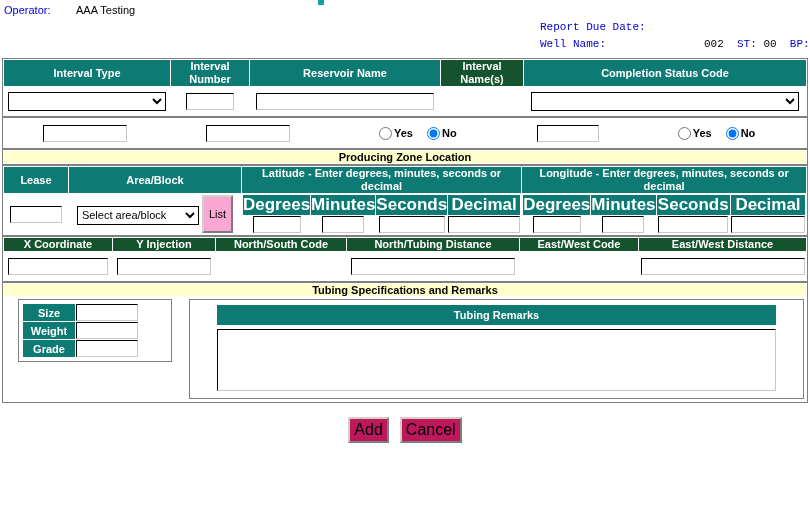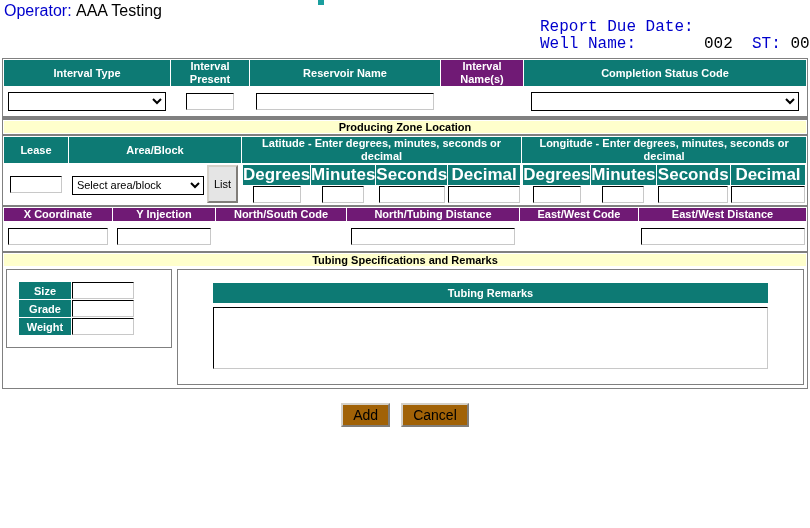--- a/index.html
+++ b/index.html
@@ -25,21 +25,21 @@
   }
   .topmark {
     position: absolute;
     left: 318px; top: 0px;
     width: 6px; height: 5px;
     background: #1a9e9e;
   }
   .inforow {
     height: 17px;
     line-height: 17px;
-    font-size: 16px;
+    font-size: 11px;
     white-space: nowrap;
   }
   .lbl { color: #0000cc; }
   .val { color: #000000; }
   .lcol { display: inline-block; width: 72px; }
   .rightinfo {
     position: absolute;
     left: 540px; top: 2px;
     font-size: 12px;
   }
@@ -60,21 +60,21 @@
   .hdr {
     background: #0d7a74;
     color: #ffffff;
     font-weight: bold;
     font-size: 11px;
     text-align: center;
     padding: 4px 2px;
     line-height: 13px;
   }
   .hdr-blue {
-    background: #701a75;
+    background: #14532d;
     color: #ffffff;
     font-weight: bold;
     font-size: 11px;
     text-align: center;
     padding: 4px 2px;
     line-height: 13px;
   }
   .hdr-yellow {
     background: #ffffcc;
     color: #000000;
@@ -111,30 +111,30 @@
     border: 1px solid #000;
     background: #ffffff;
     vertical-align: middle;
   }
   .radiowrap { font-size: 11px; font-weight: bold; white-space: nowrap; }
   .radiowrap input { vertical-align: middle; margin: 0 2px 0 6px; }
   .radiowrap label { vertical-align: middle; margin-right: 8px; }
 
   button.btn {
     font-family: "Liberation Sans", sans-serif;
-    font-size: 14px;
-    background: #a16207;
+    font-size: 16px;
+    background: #be185d;
     border: 2px outset #d4d0c8;
-    padding: 2px 10px;
+    padding: 2px 4px;
     cursor: pointer;
   }
   button.btn-sm {
     font-family: "Liberation Sans", sans-serif;
     font-size: 11px;
-    background: #e5e5e5;
+    background: #f9a8d4;
     border: 2px outset #d4d0c8;
     padding: 11px 5px;
     cursor: pointer;
   }
 
   
   table.sub {
     border-collapse: separate;
     border-spacing: 1px;
     width: 100%;
@@ -187,21 +187,21 @@
     border-bottom-color: #c8c8c8;
     font-family: "Liberation Sans", sans-serif;
     font-size: 11px;
     resize: none;
     background: #fff;
   }
 
   .btnbar { text-align: center; padding-top: 14px; }
   .btnbar button { margin: 0 4px; }
 
-  .innerbox { border: 1px solid #808080; padding: 11px; background:#fff; }
+  .innerbox { border: 1px solid #808080; padding: 3px; background:#fff;margin-left:12px; }
 </style>
 </head>
 <body>
 
 <div class="page">
 
   <div class="topinfo">
     <div class="topmark"></div>
 
     <div class="inforow">
@@ -216,21 +216,21 @@
       <div class="inforow">
         <span class="rlbl">Well Name:</span><span style="display:inline-block;width:78px"></span><span class="val">002</span><span>&nbsp;&nbsp;</span><span class="lbl">ST:</span><span>&nbsp;</span><span class="val">00</span><span>&nbsp;&nbsp;</span><span class="lbl">BP:</span><span>&nbsp;</span><span class="val">00</span>
       </div>
     </div>
   </div>
 
   <table class="frm">
     <tbody>
         <tr>
       <td class="hdr" style="width:166px">Interval Type</td>
-      <td class="hdr" style="width:78px">Interval Present</td>
+      <td class="hdr" style="width:78px">Interval Number</td>
       <td class="hdr" style="width:190px">Reservoir Name</td>
       <td class="hdr-blue" style="width:82px">Interval Name(s)</td>
       <td class="hdr">Completion Status Code</td>
     </tr>
     <tr>
       <td class="cell">
         <select class="sel" style="width:158px">
           <option></option>
         </select>
       </td>
@@ -245,20 +245,37 @@
         <select class="sel" style="width:268px">
           <option></option>
         </select>
       </td>
     </tr>
   </tbody>
     </table>
 
   <table class="frm">
     <tbody>
+    <tr>
+      <td class="cell">
+        <input class="txt" style="width: 84px;" value="">
+      </td>
+      <td class="cell">
+        <input class="txt" style="width: 84px;" value="">
+      </td>
+      <td class="cell radiowrap">
+        <input type="radio" name="h2s" style=""><label>Yes</label><input type="radio" name="h2s" checked="" style=""><label>No</label>
+      </td>
+      <td class="cell">
+        <input class="txt" style="width: 62px;" value="">
+      </td>
+      <td class="cell radiowrap">
+        <input type="radio" name="inj" style=""><label>Yes</label><input type="radio" name="inj" checked="" style=""><label>No</label>
+      </td>
+    </tr>
   </tbody>
     </table>
 
   <table class="frm">
     <tbody>
         <tr>
       <td class="hdr-yellow">Producing Zone Location</td>
     </tr>
   </tbody>
     </table>
@@ -269,21 +286,21 @@
       <td class="hdr" style="width:64px">Lease</td>
       <td class="hdr" style="width:172px">Area/Block</td>
       <td class="hdr" style="width:270px">Latitude - Enter degrees, minutes, seconds or decimal</td>
       <td class="hdr">Longitude - Enter degrees, minutes, seconds or decimal</td>
     </tr>
     <tr>
       <td class="cell" style="vertical-align:middle">
         <input class="txt" style="width: 52px;" value="">
       </td>
       <td class="cell" style="white-space:nowrap">
-        <select class="sel" style="width:132px">
+        <select class="sel" style="width:122px">
           <option>Select area/block</option>
         </select>
         <button class="btn-sm">List</button>
       </td>
       <td class="cell-plain" style="padding:0">
         <table class="sub">
           <tbody>
                 <tr>
             <td class="subhdr" style="width:58px">Degrees</td>
             <td class="subhdr" style="width:52px">Minutes</td>
@@ -350,25 +367,25 @@
     <tr>
       <td class="cell-plain" style="width:170px;vertical-align:top;padding:2px">
         <div class="innerbox">
           <table class="tub">
             <tbody>
                   <tr>
               <td class="tublabel">Size</td>
               <td class="tubfield"><input class="txt" style="width: 62px;" value=""></td>
             </tr>
             <tr>
-              <td class="tublabel">Grade</td>
+              <td class="tublabel">Weight</td>
               <td class="tubfield"><input class="txt" style="width: 62px;" value=""></td>
             </tr>
             <tr>
-              <td class="tublabel">Weight</td>
+              <td class="tublabel">Grade</td>
               <td class="tubfield"><input class="txt" style="width: 62px;" value=""></td>
             </tr>
           </tbody>
               </table>
         </div>
       </td>
       <td class="cell-plain" style="vertical-align:top;padding:2px">
         <div class="innerbox">
           <div class="remarks-hdr" style="margin:2px 24px 4px 24px">Tubing Remarks</div>
           <div style="padding:0 24px 2px 24px">

